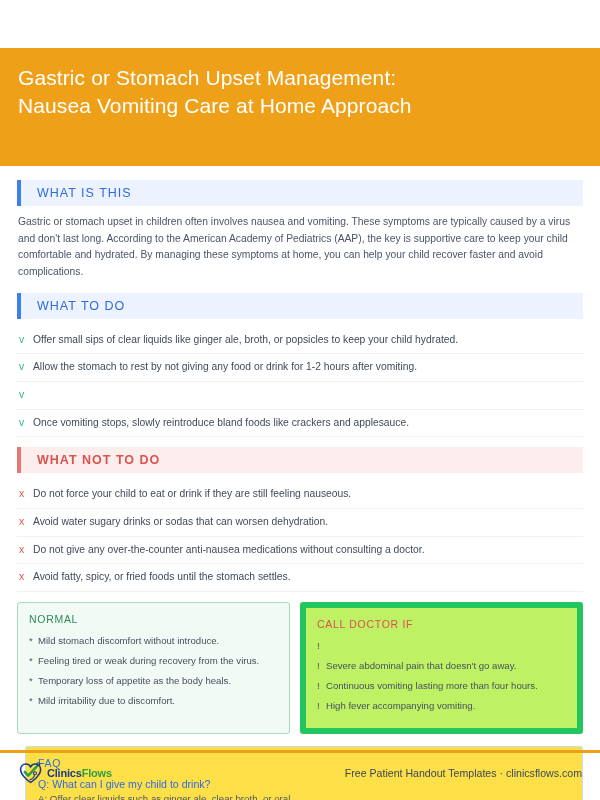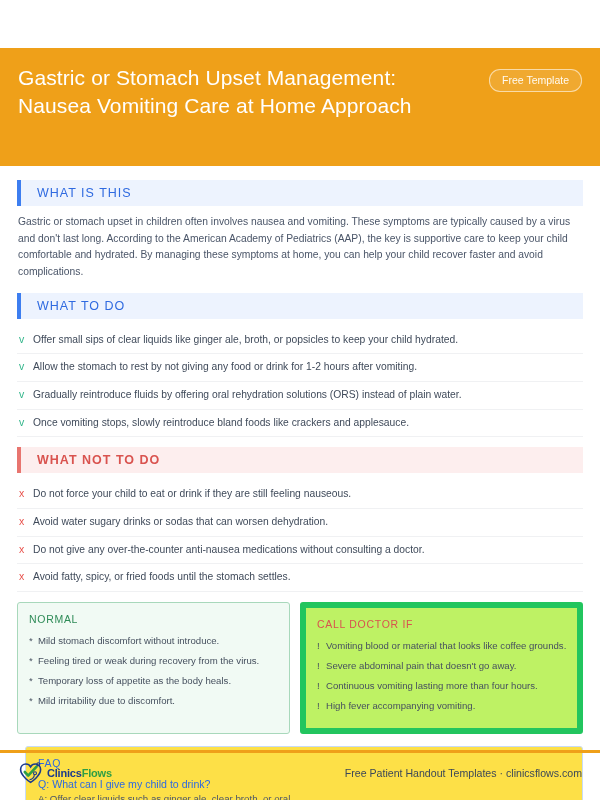--- a/index.html
+++ b/index.html
@@ -218,21 +218,20 @@
     font-size: 10.6px;
     color: #3c4858;
   }
   .dot-sep { padding: 0 3px; }
 </style>
 </head>
 <body>
 
 <div class="header">
   <h1 class="header-title">Gastric or Stomach Upset Management: Nausea Vomiting Care at Home Approach</h1>
-  <div class="badge">Free Template</div>
 </div>
 
 <div class="content">
 
   <div class="sec-head sec-blue">
     <span class="accent"></span>
     <span class="sec-title">WHAT IS THIS</span>
   </div>
   <p class="para">Gastric or stomach upset in children often involves nausea and vomiting. These symptoms are typically caused by a virus and don't last long. According to the American Academy of Pediatrics (AAP), the key is supportive care to keep your child comfortable and hydrated. By managing these symptoms at home, you can help your child recover faster and avoid complications.</p>
 
@@ -244,21 +243,20 @@
     <div class="row">
       <span class="mark mark-ok">v</span>
       <span>Offer small sips of clear liquids like ginger ale, broth, or popsicles to keep your child hydrated.</span>
     </div>
     <div class="row">
       <span class="mark mark-ok">v</span>
       <span>Allow the stomach to rest by not giving any food or drink for 1-2 hours after vomiting.</span>
     </div>
     <div class="row">
       <span class="mark mark-ok">v</span>
-      <span>Gradually reintroduce fluids by offering oral rehydration solutions (ORS) instead of plain water.</span>
     </div>
     <div class="row">
       <span class="mark mark-ok">v</span>
       <span>Once vomiting stops, slowly reintroduce bland foods like crackers and applesauce.</span>
     </div>
   </div>
 
   <div class="sec-head sec-red">
     <span class="accent"></span>
     <span class="sec-title">WHAT NOT TO DO</span>
@@ -301,21 +299,20 @@
       <div class="box-item">
         <span class="bmark">*</span>
         <span>Mild irritability due to discomfort.</span>
       </div>
     </div>
 
     <div class="box box-red">
       <div class="box-title">CALL DOCTOR IF</div>
       <div class="box-item">
         <span class="bmark">!</span>
-        <span>Vomiting blood or material that looks like coffee grounds.</span>
       </div>
       <div class="box-item">
         <span class="bmark">!</span>
         <span>Severe abdominal pain that doesn't go away.</span>
       </div>
       <div class="box-item">
         <span class="bmark">!</span>
         <span>Continuous vomiting lasting more than four hours.</span>
       </div>
       <div class="box-item">

